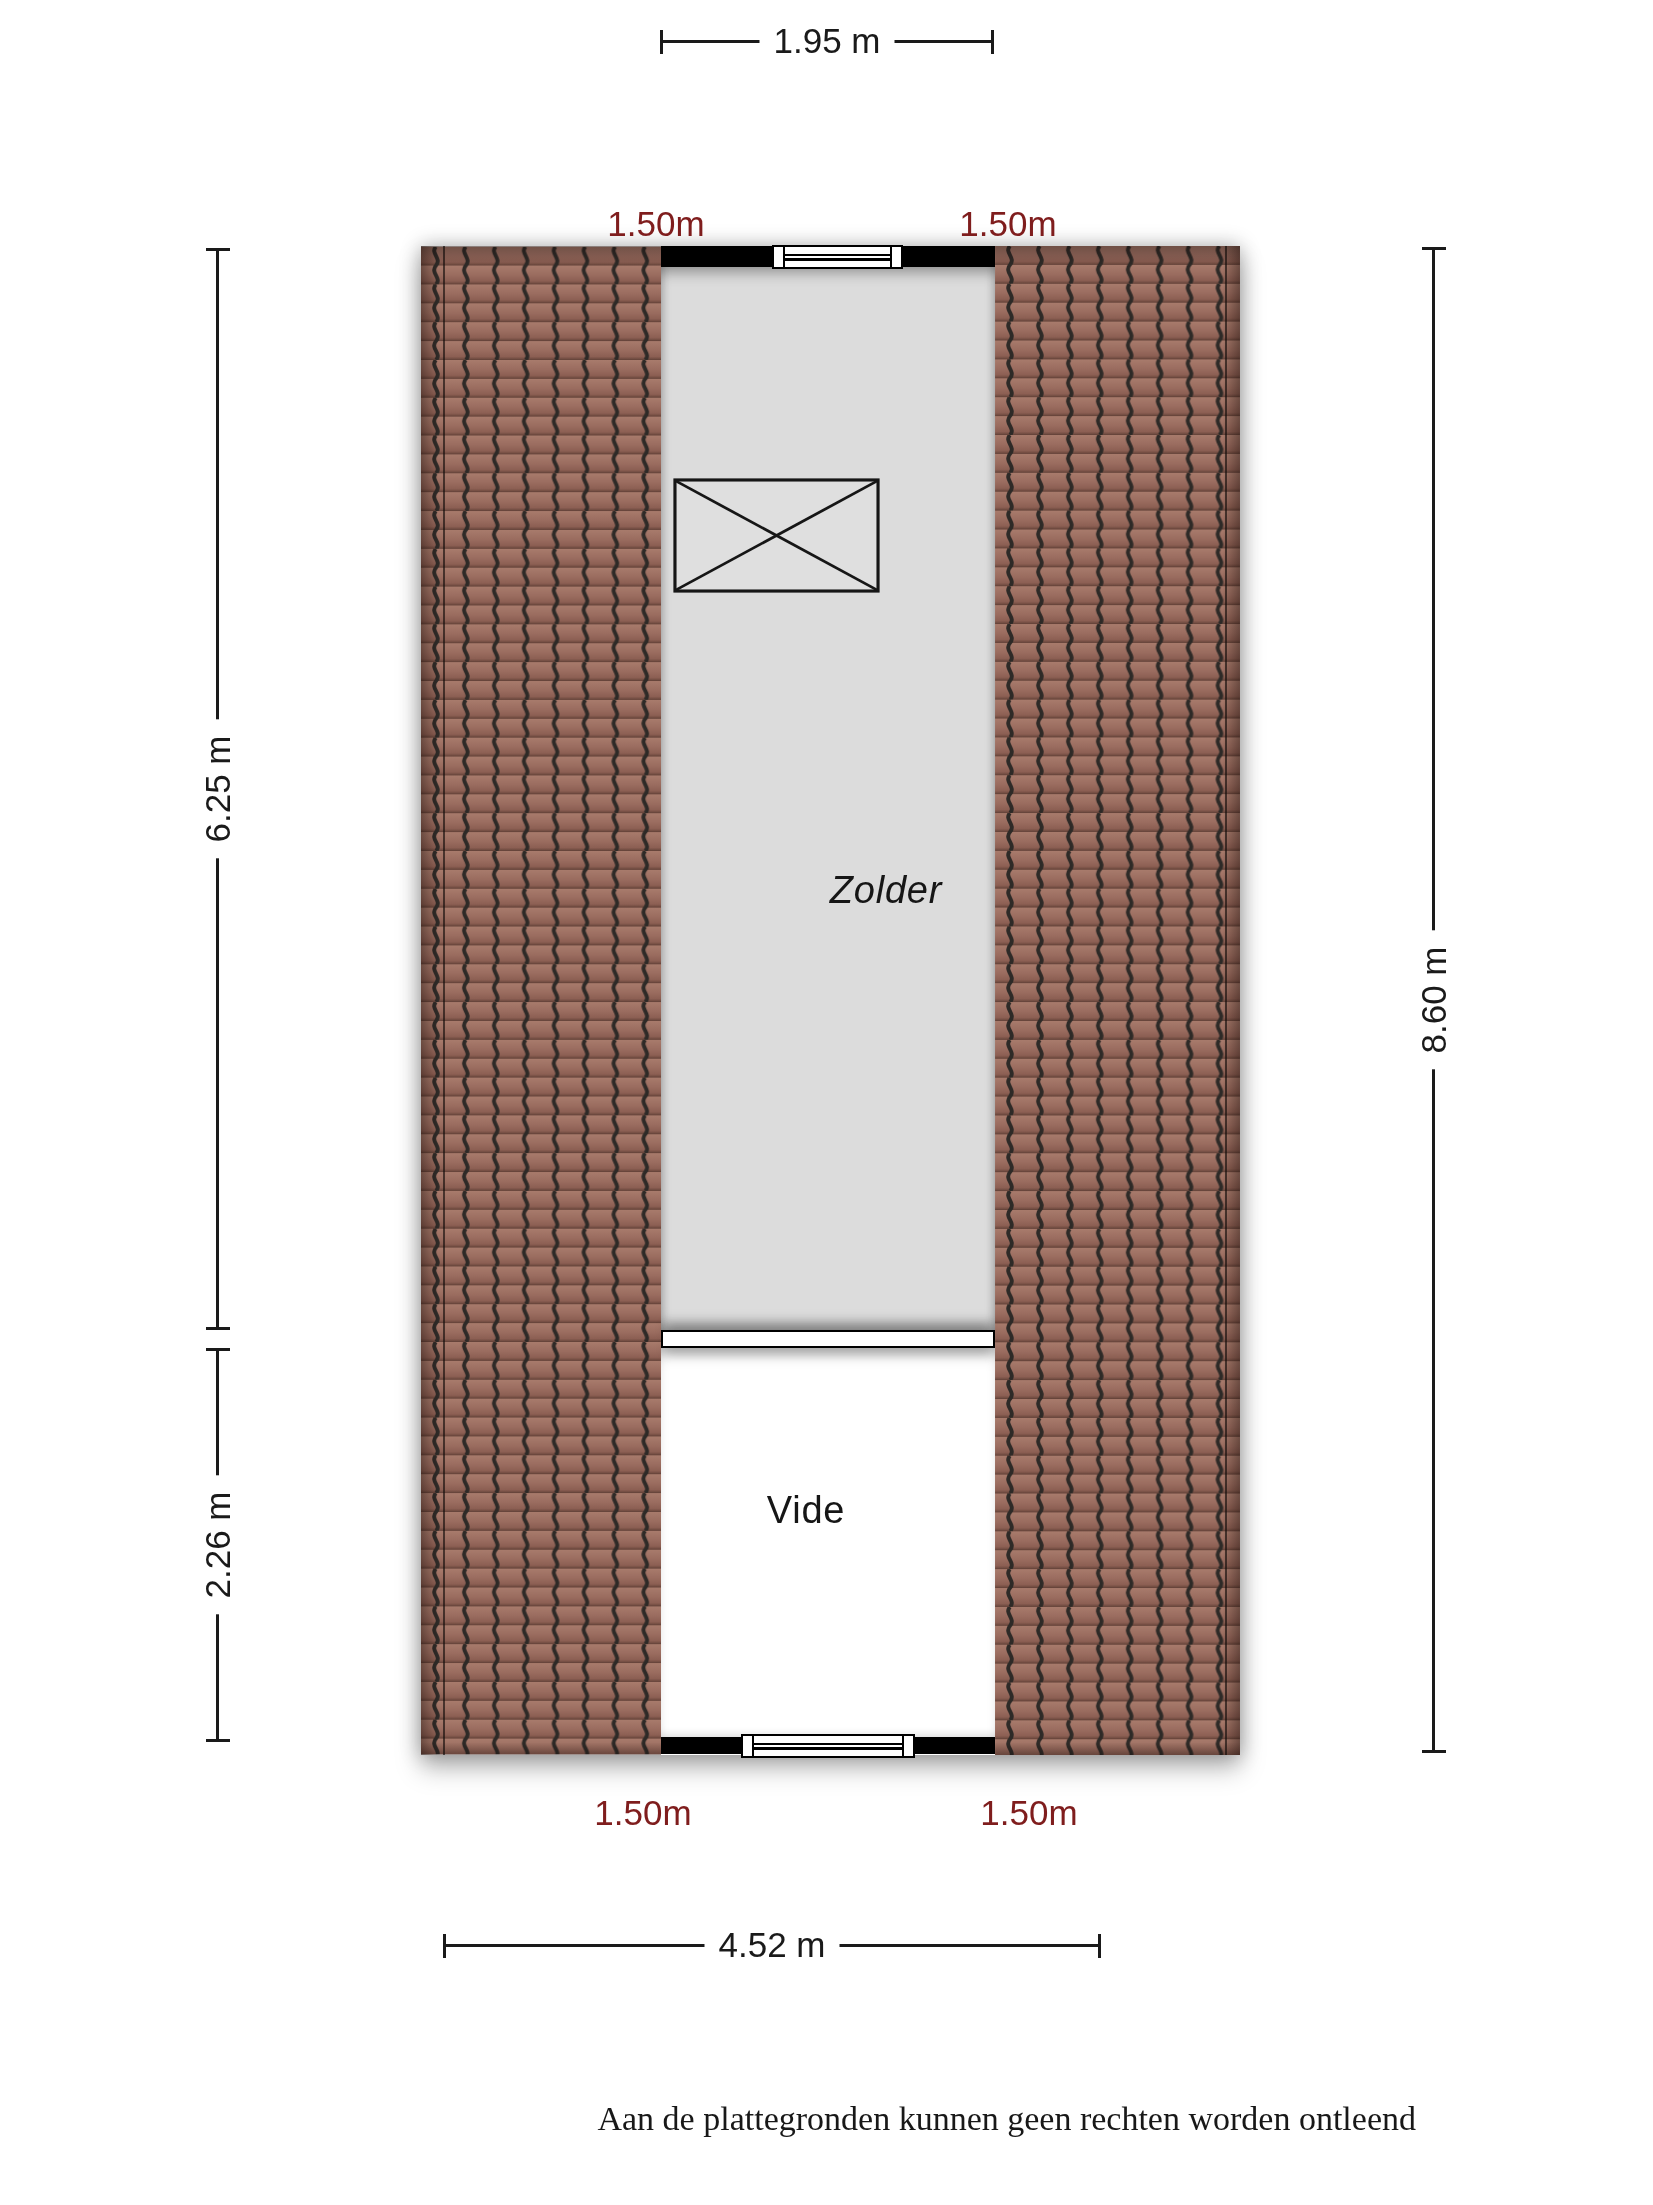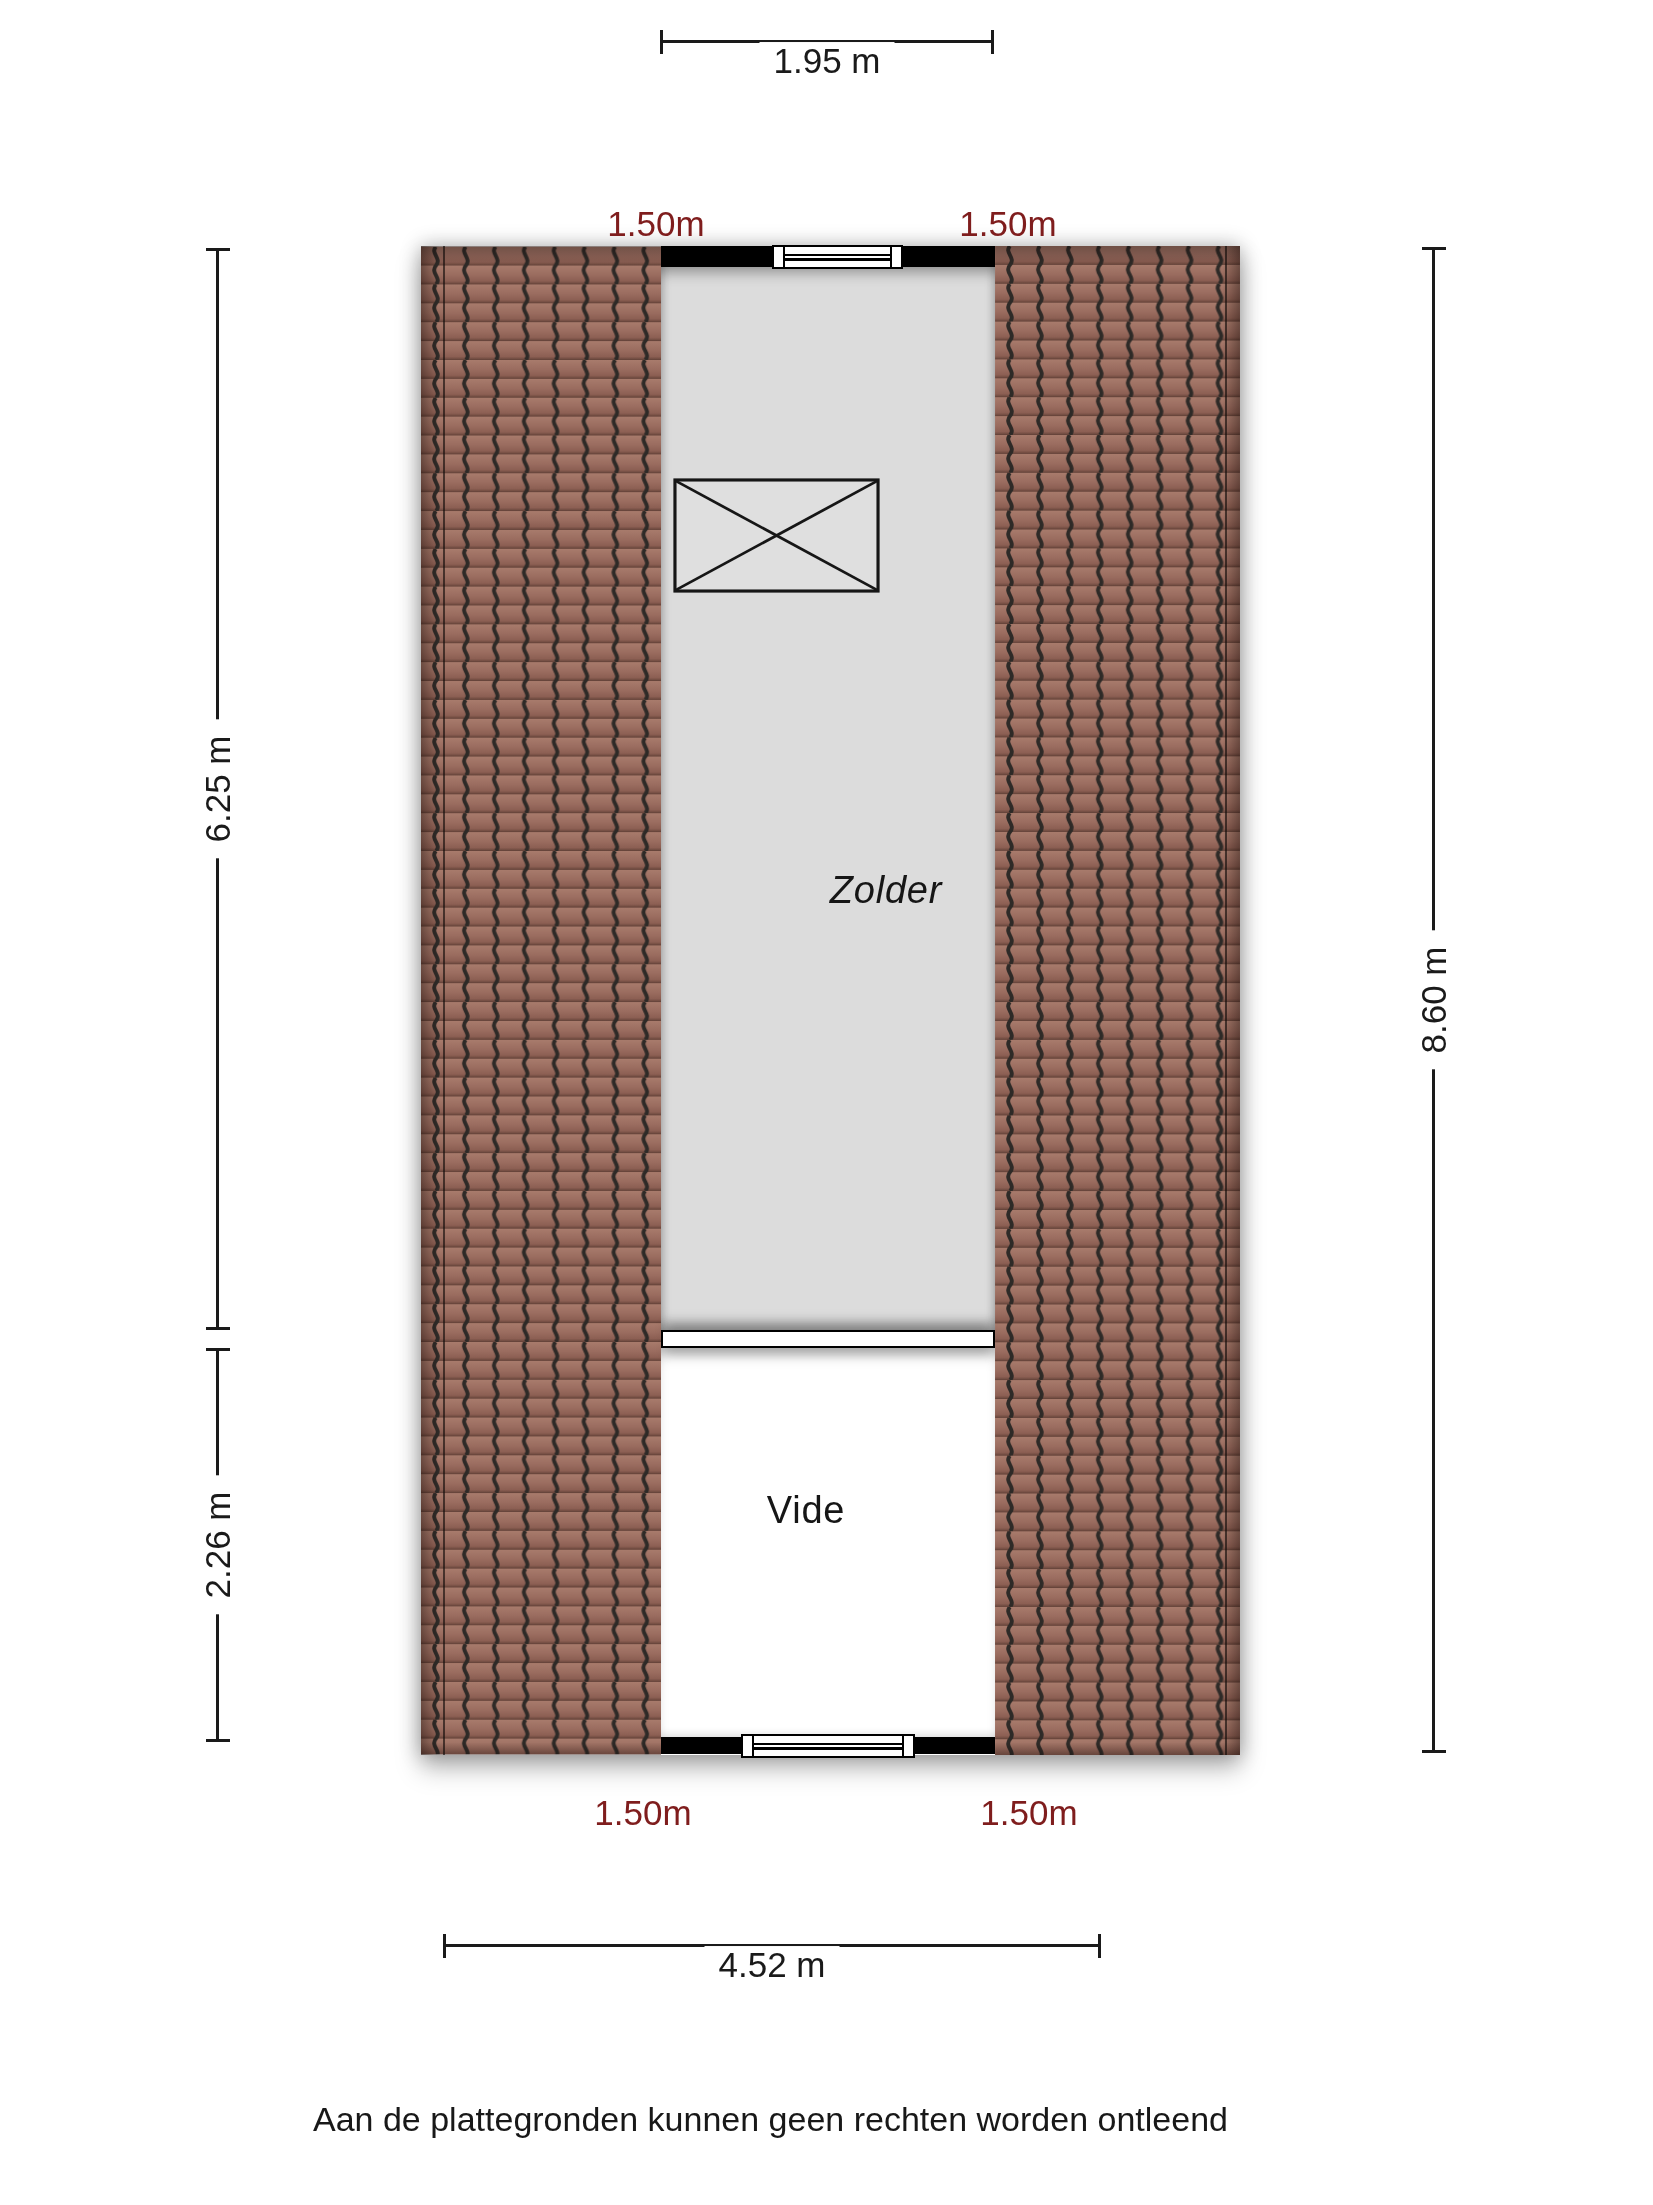--- a/index.html
+++ b/index.html
@@ -62,34 +62,34 @@
     font-size:35px;color:#7f1d1d;white-space:nowrap;}
 
   
   .dim{position:absolute;color:#1a1a1a;}
   .dim .line,.dim .tick{position:absolute;background:#1a1a1a;}
   .dim .dlabel{position:absolute;left:50%;top:50%;background:#fff;
     font-size:35px;line-height:1.05;white-space:nowrap;}
   .dim.horiz .line{left:0;right:0;top:10.2px;height:3.2px;}
   .dim.horiz .tick.a{left:0;top:0;width:3.2px;height:23.6px;}
   .dim.horiz .tick.b{right:0;top:0;width:3.2px;height:23.6px;}
-  .dim.horiz .dlabel{transform:translate(-50%,-50%);padding:1.6px 14px;margin-top:20px;}
+  .dim.horiz .dlabel{transform:translate(-50%,-50%);padding:1.6px 14px;}
   .dim.vert .line{top:0;bottom:0;left:10.2px;width:3.2px;}
   .dim.vert .tick.a{top:0;left:0;height:3.2px;width:23.6px;}
   .dim.vert .tick.b{bottom:0;left:0;height:3.2px;width:23.6px;}
   .dim.vert .dlabel{transform:translate(-50%,-50%) rotate(-90deg);padding:1.6px 15.8px;}
   #dim-top{left:660px;top:30px;width:334px;height:23.6px;}
   #dim-left-upper{left:206px;top:248px;width:23.6px;height:1082px;}
   #dim-left-lower{left:206px;top:1348px;width:23.6px;height:394px;}
   #dim-right{left:1422px;top:247px;width:23.6px;height:1506px;}
   #dim-bottom{left:443px;top:1934px;width:658px;height:23.6px;}
 
   
-  #footer{position:absolute;left:313px;top:2098px;width:1103px;text-align:left;
-    font-size:34px;line-height:42px;color:#181818;}
+  #footer{position:absolute;left:313px;top:2098px;width:1103px;text-align:right;
+    font-size:34px;line-height:42px;color:#181818;font-family:Liberation Serif, serif;}
 </style>
 </head>
 <body>
 
 <div id="stage">
 
   <svg width="0" height="0" style="position:absolute" aria-hidden="true">
     <defs>
       <linearGradient id="tilerow" x1="0" y1="0" x2="0" y2="1">
         <stop offset="0" stop-color="#a87b6c"></stop>

